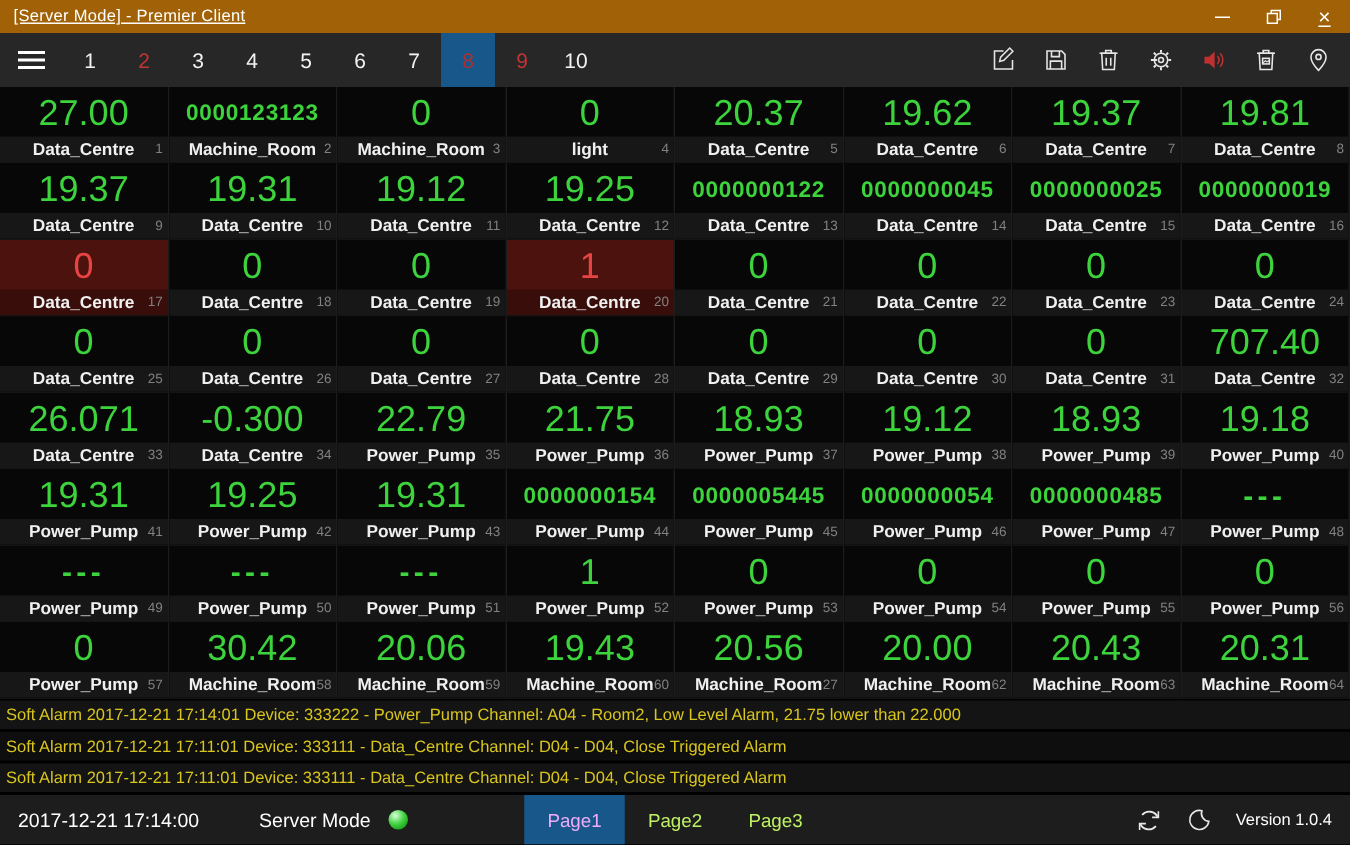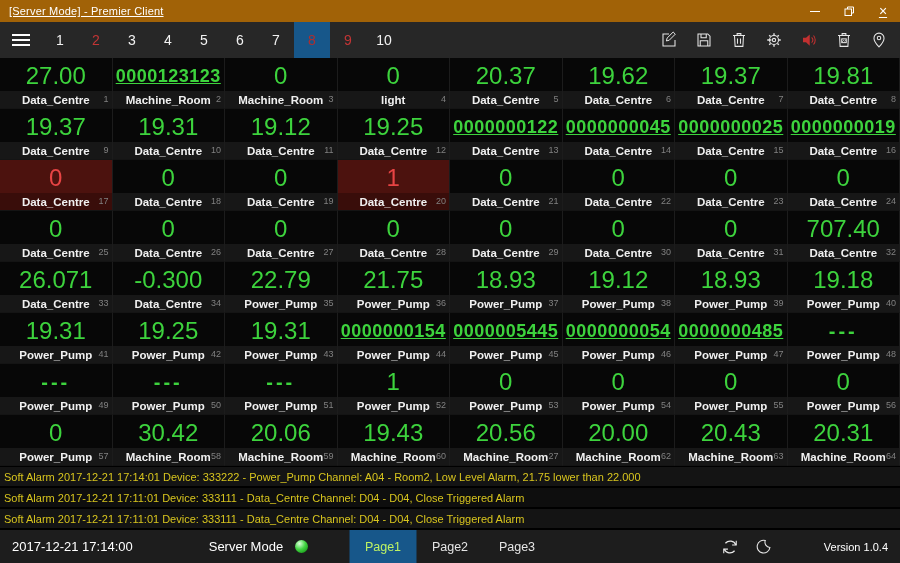--- a/index.html
+++ b/index.html
@@ -26,41 +26,41 @@
   .numtab.red { color: #c23535; }
   .numtab.active { background: #17578a; color: #b02e2e; }
   .tool-icons { margin-left: auto; display: flex; align-items: center; padding-right: 4px; }
   .tool-icon { width: 35px; height: 36px; display: flex; align-items: center; justify-content: center; }
   .tool-icon svg { stroke: #e6e6e6; fill: none; stroke-width: 1.4; }
   .tool-icon.red svg { stroke: #c13030; }
   
   .grid { display: grid; grid-template-columns: repeat(8, 1fr); grid-auto-rows: 51px; height: 408px; background: #000; }
   .cell { background: #070707; border-right: 1px solid #1c1c1c; border-bottom: 1px solid #141414; display: flex; flex-direction: column; }
   .cell .value { flex: 1; display: flex; align-items: center; justify-content: center; color: #3dd33d; font-size: 24px; line-height: 1; padding-top: 2px; }
-  .cell.small .value { font-size: 18px; font-weight: 700; letter-spacing: .5px; text-decoration: underline; }
+  .cell.small .value { font-size: 15px; font-weight: 700; letter-spacing: .5px; }
   .cell.dash .value { font-size: 20px; font-weight: 700; letter-spacing: 3px; }
   .cell .meta { height: 17px; background: #171717; position: relative; display: flex; align-items: center; justify-content: center; }
   .cell .label { color: #f0f0f0; font-size: 11.5px; font-weight: 600; }
   .cell .idx { position: absolute; right: 3px; top: 3px; font-size: 9px; color: #818181; font-weight: 400; }
   .cell.alarm { background: #4c120e; }
   .cell.alarm .value { color: #e74444; }
   .cell.alarm .meta { background: rgba(0,0,0,.25); }
   
   .alarms { height: 64px; background: #000; padding-top: 1px; }
   .alarm-row { height: 19px; margin-bottom: 2px; background: #141414; display: flex; align-items: center; padding-left: 4px; color: #d8c51e; font-size: 11px; white-space: nowrap; }
   .alarm-row:nth-child(2) { background: #0e0e0e; }
   
-  .statusbar { height: 33px; background: #1d1d1d; display: flex; align-items: stretch; position: relative; gap: 36px; }
+  .statusbar { height: 33px; background: #1d1d1d; display: flex; align-items: stretch; position: relative; }
   .datetime { display: flex; align-items: center; padding-left: 12px; font-size: 13px; }
   .mode { display: flex; align-items: center; margin-left: 40px; gap: 12px; font-size: 13px; }
   .ball { width: 13px; height: 13px; border-radius: 50%;
           background: radial-gradient(circle at 35% 28%, #d9ffd9, #44d544 45%, #119211 90%); }
   .pages { position: absolute; left: 50%; transform: translateX(-50%); top: 0; height: 100%; display: flex; }
-  .page { width: 67px; display: flex; align-items: center; justify-content: center; font-size: 12.5px; color: #e5e5e5; }
-  .page.active { background: #17578a; color: #bef264; }
+  .page { width: 67px; display: flex; align-items: center; justify-content: center; font-size: 12.5px; color: #bef264; }
+  .page.active { background: #17578a; color: #f0abfc; }
   .status-icons { margin-left: auto; display: flex; align-items: center; gap: 6px; padding-right: 10px; }
   .status-icon { width: 28px; height: 33px; display: flex; align-items: center; justify-content: center; }
   .status-icon svg { stroke: #e8e8e8; fill: none; stroke-width: 1.5; }
   .version { display: flex; align-items: center; font-size: 11px; padding-right: 12px; }
 </style>
 </head>
 <body>
 
 <div class="titlebar">
   <span class="title">[Server Mode] - Premier Client</span>

